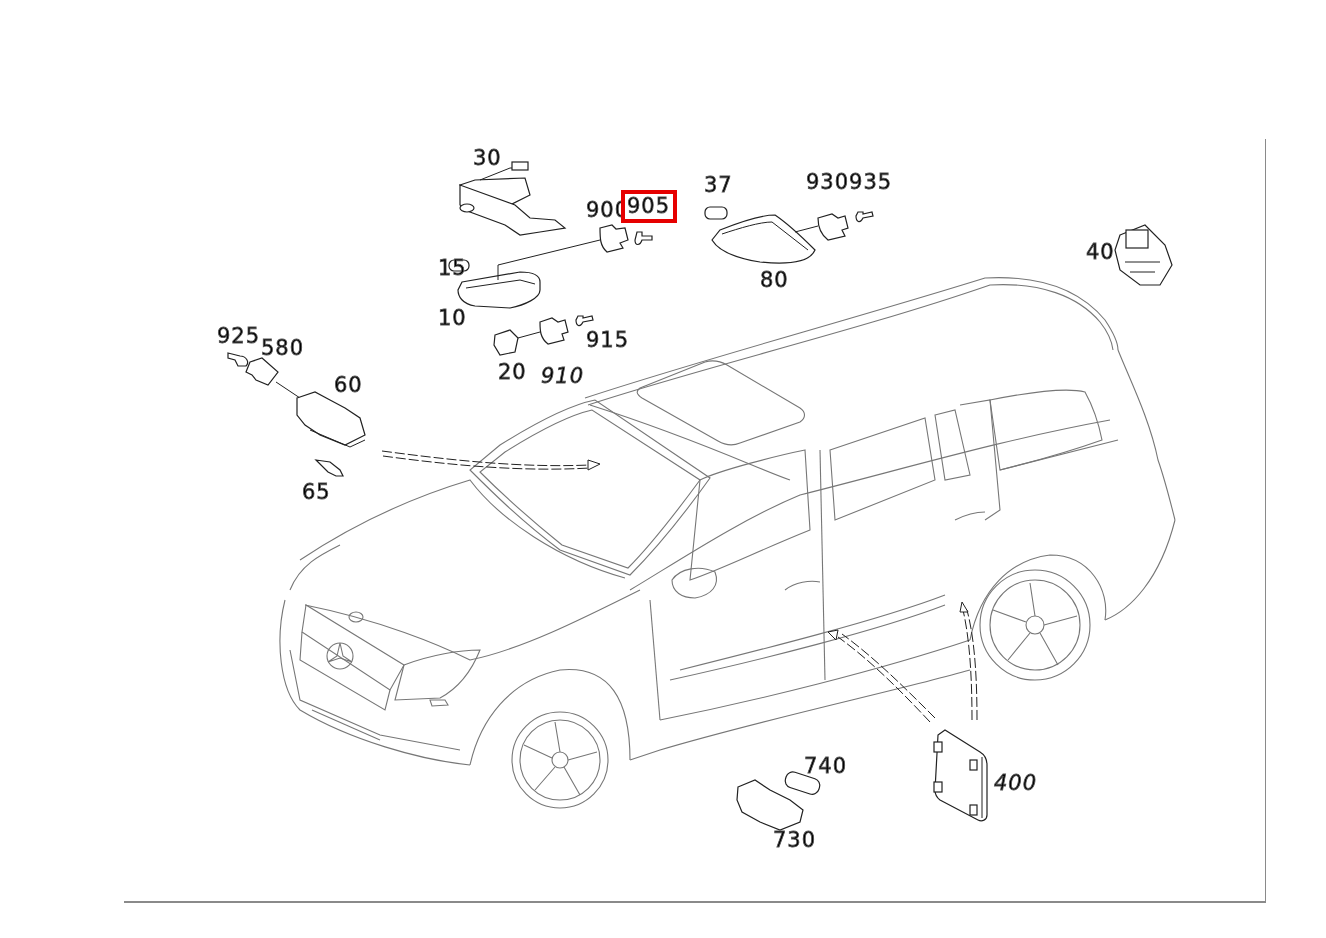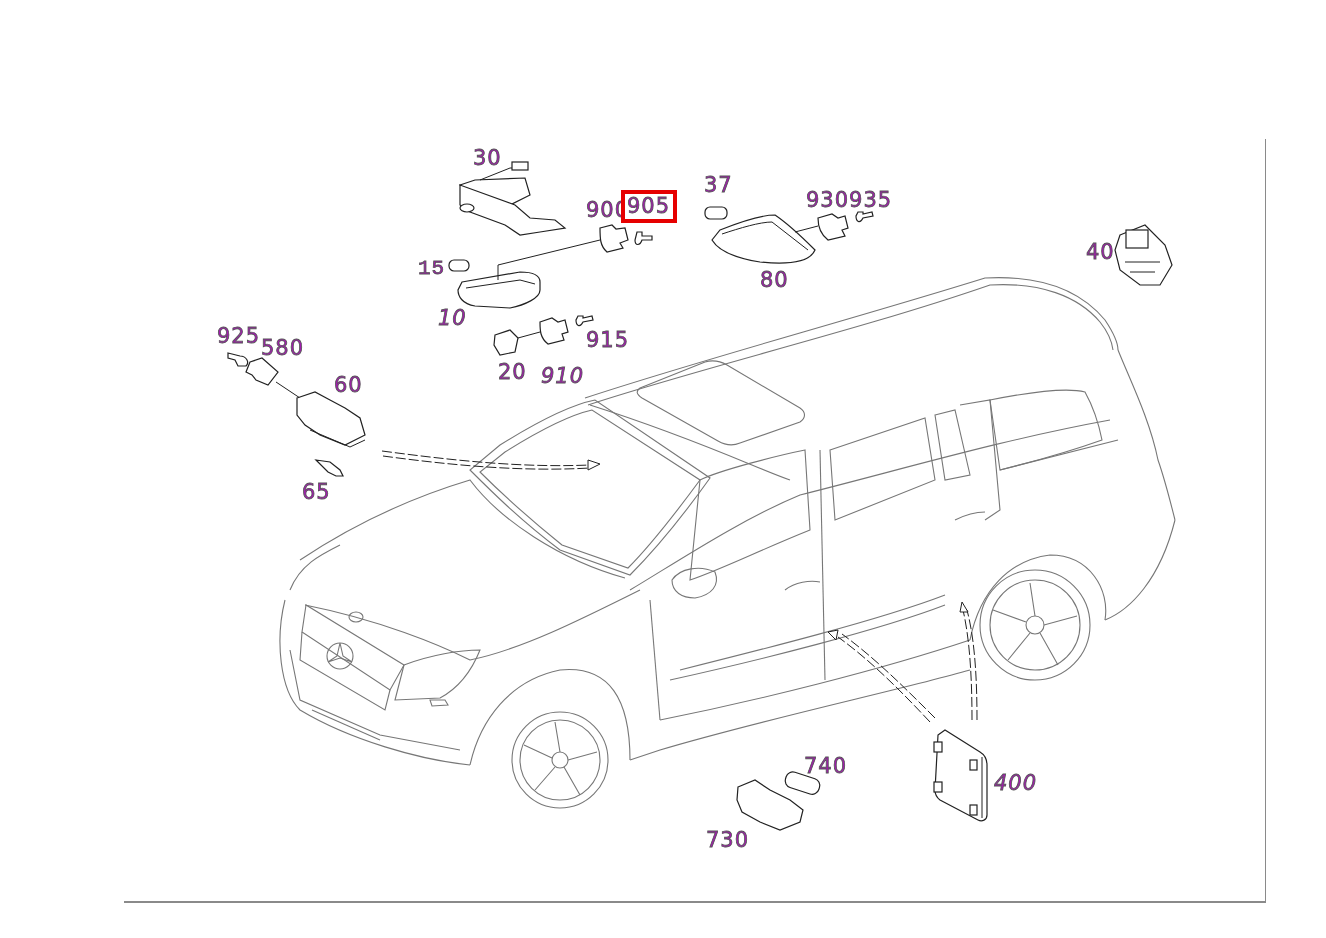--- a/index.html
+++ b/index.html
@@ -5,21 +5,21 @@
   html, body { margin: 0; padding: 0; background: #ffffff; }
   body { width: 1326px; height: 938px; position: relative; overflow: hidden; font-family: "DejaVu Sans", sans-serif; }
   #canvas { position: absolute; left: 0; top: 0; width: 1326px; height: 938px; }
   .frame-right { position: absolute; left: 1265px; top: 139px; width: 1px; height: 764px; background: #8a8a8a; }
   .frame-bottom { position: absolute; left: 124px; top: 901px; width: 1142px; height: 2px; background: #8a8a8a; }
   .callout {
     position: absolute;
     font-family: "DejaVu Sans", sans-serif;
     font-size: 21px;
     letter-spacing: 1px;
-    color: #a21caf;
+    color: #000000;
     -webkit-text-stroke: 0.8px #555;
     line-height: 1;
     white-space: nowrap;
     cursor: pointer;
   }
   .highlight {
     position: absolute;
     border: 4px solid #e60000;
     box-sizing: border-box;
     background: #fff;
@@ -206,28 +206,28 @@
     <path class="dash" d="M972,720 C972,680 970,640 963,610"></path>
     <path class="dash" d="M977,720 C977,680 975,640 967,610"></path>
     <path class="arrow" d="M960,612 L962,602 L968,612 Z"></path>
   </g>
 </svg>
 
 <div class="callout" style="left:473px;top:148px;">30</div>
 <div class="callout" style="left:586px;top:200px;">900</div>
 <div class="highlight" style="left: 621px; top: 190px; width: 56px; height: 33px; border-color: rgb(230, 0, 0);"></div>
 <div class="callout" style="left:627px;top:196px;">905</div>
-<div class="callout" style="left:418px;top:258px;font-family:Liberation Mono, monospace;">15</div>
-<div class="callout" style="left:438px;top:308px;font-style:italic;">10</div>
+<div class="callout" style="left:438px;top:258px;">15</div>
+<div class="callout" style="left:438px;top:308px;">10</div>
 <div class="callout" style="left:498px;top:362px;">20</div>
 <div class="callout" style="left:541px;top:366px;font-style:italic;">910</div>
 <div class="callout" style="left:586px;top:330px;">915</div>
 <div class="callout" style="left:704px;top:175px;">37</div>
-<div class="callout" style="left:806px;top:190px;">930935</div>
+<div class="callout" style="left:806px;top:172px;">930935</div>
 <div class="callout" style="left:760px;top:270px;">80</div>
 <div class="callout" style="left:1086px;top:242px;">40</div>
 <div class="callout" style="left:217px;top:326px;">925</div>
 <div class="callout" style="left:261px;top:338px;">580</div>
 <div class="callout" style="left:334px;top:375px;">60</div>
 <div class="callout" style="left:302px;top:482px;">65</div>
 <div class="callout" style="left:804px;top:756px;">740</div>
-<div class="callout" style="left:706px;top:830px;">730</div>
+<div class="callout" style="left:773px;top:830px;">730</div>
 <div class="callout" style="left:994px;top:773px;font-style:italic;">400</div>
 
 </body></html>

